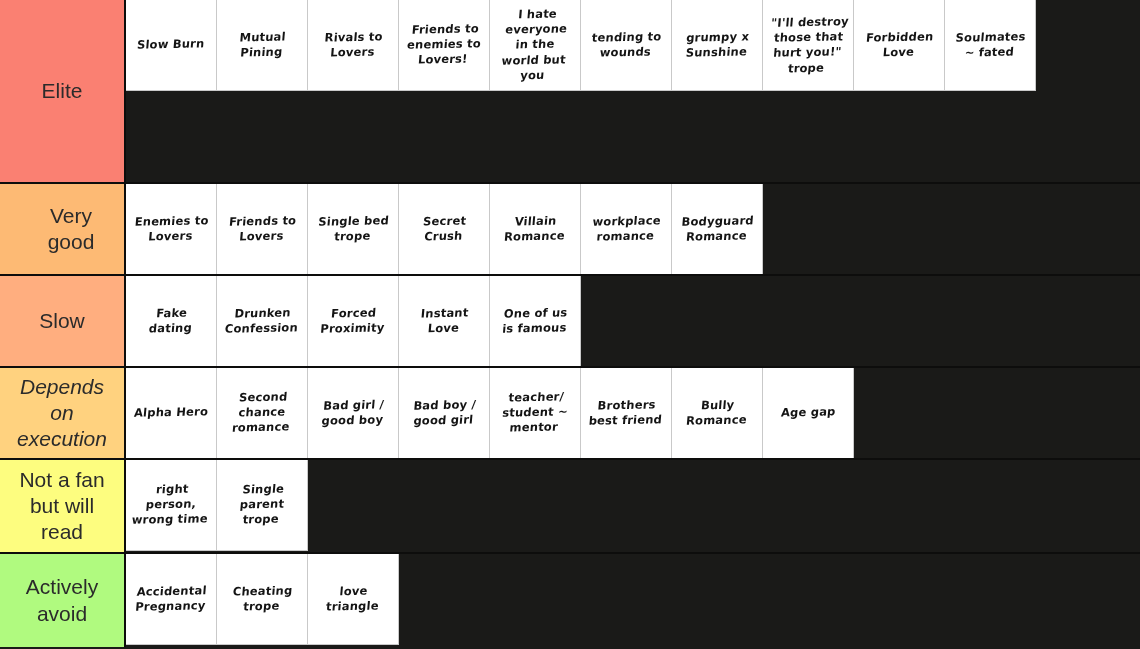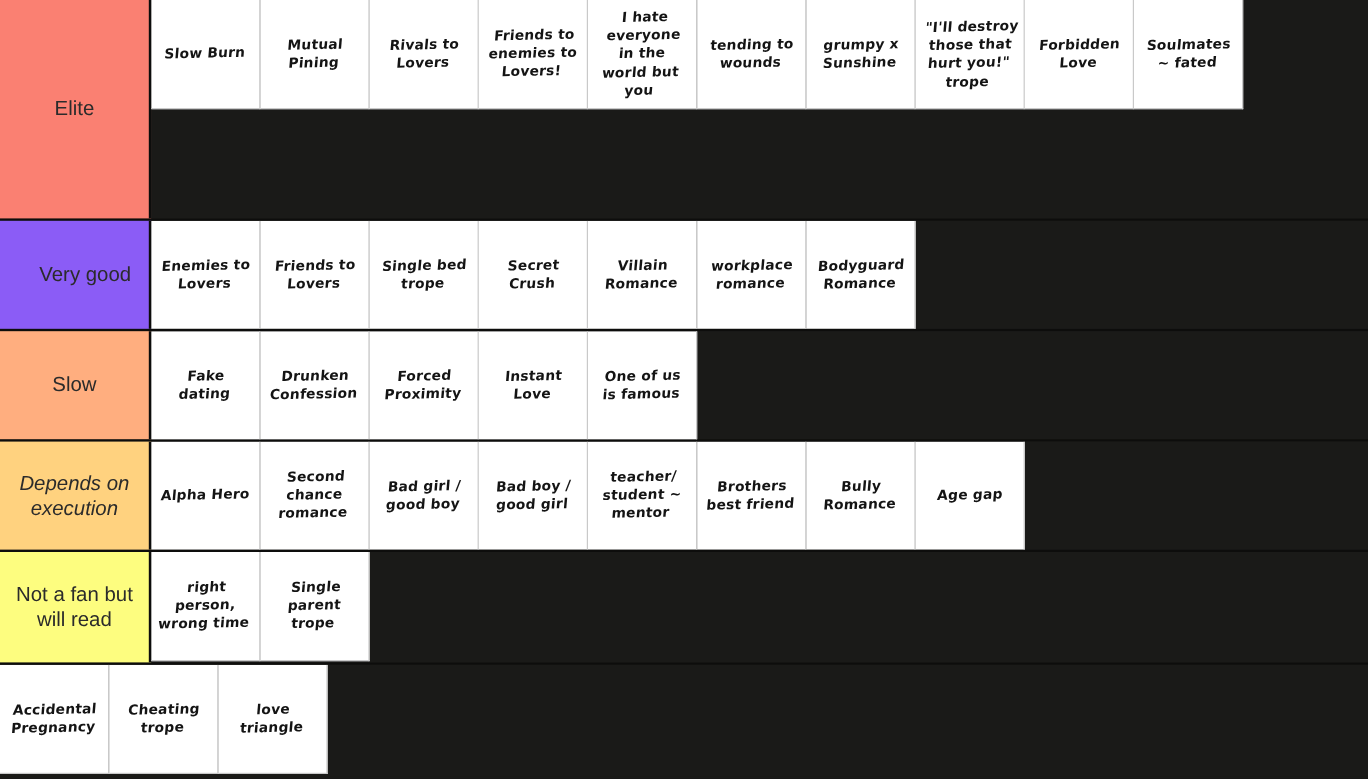--- a/index.html
+++ b/index.html
@@ -28,21 +28,21 @@
   .tier-row:last-child { border-bottom: none; }
 
   .tier-label {
     width: 126px;
     min-width: 126px;
     flex: 0 0 126px;
     display: flex;
     align-items: center;
     justify-content: center;
     text-align: center;
-    font-size: 17px;
+    font-size: 21px;
     line-height: 1.25;
     color: #2b2b2b;
     padding: 4px 6px;
     border-right: 2px solid #0d0d0c;
     overflow: hidden;
     word-break: break-word;
   }
 
   .tier-items {
     flex: 1 1 auto;
@@ -162,21 +162,21 @@
           </div>
           <div class="item">
             <span class="item-text">Forbidden Love</span>
           </div>
           <div class="item">
             <span class="item-text">Soulmates ~ fated</span>
           </div>
         </div>
       </div>
       <div class="tier-row" style="height: 92px;">
-        <div class="tier-label" style="background: #8b5cf6; padding-left: 24px;">Very good</div>
+        <div class="tier-label" style="background: #fdba74; padding-left: 24px;">Very good</div>
         <div class="tier-items">
           <div class="item">
             <span class="item-text">Enemies to Lovers</span>
           </div>
           <div class="item">
             <span class="item-text">Friends to Lovers</span>
           </div>
           <div class="item">
             <span class="item-text">Single bed trope</span>
           </div>
@@ -248,20 +248,21 @@
         <div class="tier-items">
           <div class="item">
             <span class="item-text">right person, wrong time</span>
           </div>
           <div class="item">
             <span class="item-text">Single parent trope</span>
           </div>
         </div>
       </div>
       <div class="tier-row" style="height: 93px;">
+        <div class="tier-label" style="background: rgb(176, 250, 127);">Actively avoid</div>
         <div class="tier-items">
           <div class="item">
             <span class="item-text">Accidental Pregnancy</span>
           </div>
           <div class="item">
             <span class="item-text">Cheating trope</span>
           </div>
           <div class="item">
             <span class="item-text">love triangle</span>
           </div>

